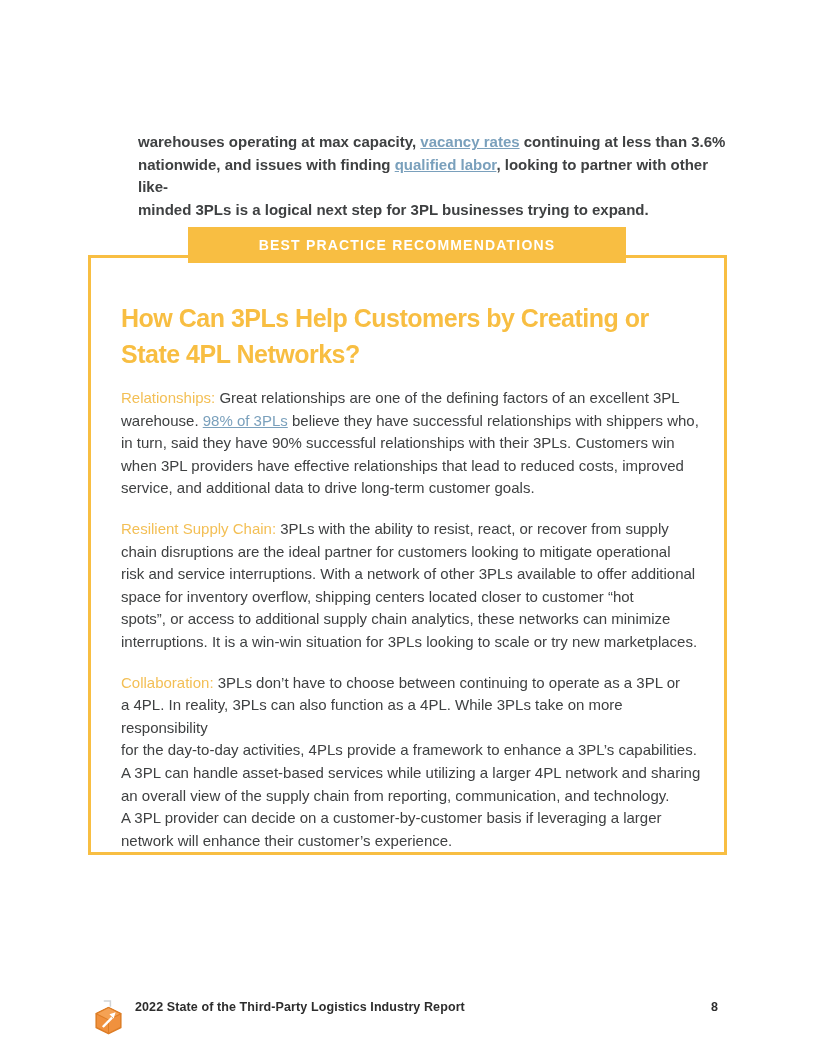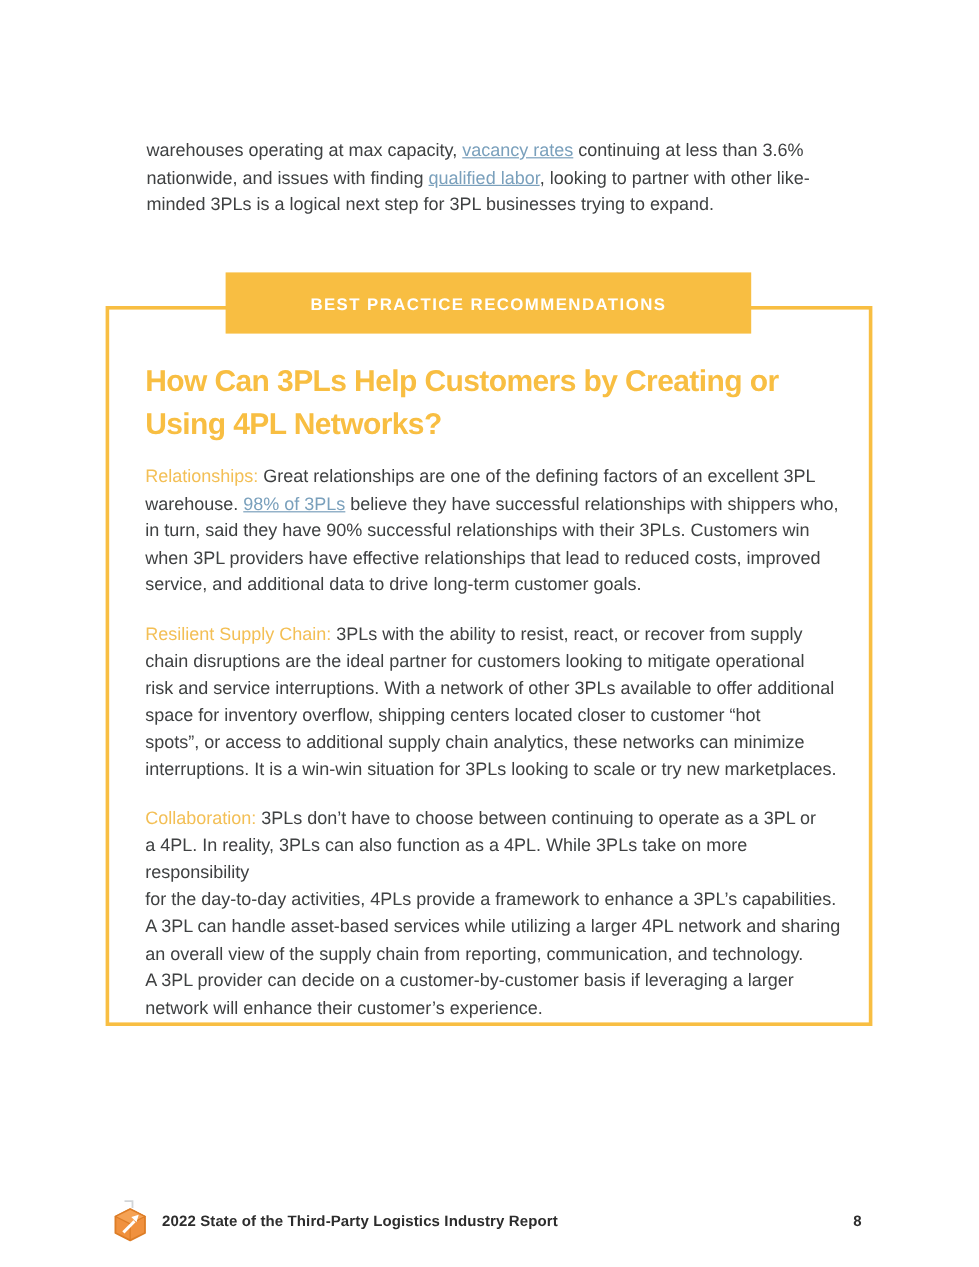--- a/index.html
+++ b/index.html
@@ -14,30 +14,30 @@
   html,body{margin:0;padding:0;background:#ffffff;}
   .page{
     position:relative;
     width:816px;height:1056px;
     background:#ffffff;
     overflow:hidden;
     font-family:"Liberation Sans","DejaVu Sans",sans-serif;
     color:var(--body-text);
   }
   .intro{
-    position:absolute;left:122px;top:115px;width:600px;margin:0;
-    font-size:15px;line-height:22.6px;color:var(--body-text);
+    position:absolute;left:122px;top:115px;width:600px;margin:16px;
+    font-size:15px;line-height:22.6px;color:var(--body-text);font-weight:bold;
   }
   .text-link{
     color:var(--link-blue);
     text-decoration:underline;
     cursor:pointer;
   }
   .banner{
-    position:absolute;left:188px;top:227px;width:438px;height:51px;
+    position:absolute;left:188px;top:227px;width:438px;height:36px;
     background:var(--accent-yellow);
     display:flex;align-items:center;justify-content:center;
     z-index:2;
   }
   .banner-label{
     color:#ffffff;font-size:14px;font-weight:bold;letter-spacing:1.2px;
     white-space:nowrap;
   }
   .callout-box{
     position:absolute;left:88px;top:255px;width:639px;height:600px;
@@ -57,21 +57,21 @@
     margin:15px 0 0 0;
     font-size:15px;line-height:22.6px;color:var(--body-text);
   }
   .para + .para{margin-top:18px;}
   .lead{
     color:var(--lead-yellow);
     font-weight:normal;
   }
   .footer{
     position:absolute;left:92px;top:1000px;width:626px;height:36px;
-    display:flex;align-items:center;
+    display:flex;align-items:flex-start;
   }
   .footer-logo{width:33px;height:36px;flex:none;display:block;}
   .footer-title{
     margin-left:10px;
     font-size:12.5px;font-weight:bold;color:var(--footer-text);
     letter-spacing:0.1px;
   }
   .footer-page{
     margin-left:auto;
     font-size:12.5px;font-weight:bold;color:var(--footer-text);
@@ -82,21 +82,21 @@
 
 <div class="page">
 
   <p class="intro"><span>warehouses operating at max capacity, </span><a class="text-link" href="#">vacancy rates</a><span> continuing at less than 3.6%</span><br><span>nationwide, and issues with finding </span><a class="text-link" href="#">qualified labor</a><span>, looking to partner with other like-</span><br><span>minded 3PLs is a logical next step for 3PL businesses trying to expand.</span></p>
 
   <div class="banner">
     <span class="banner-label">BEST PRACTICE RECOMMENDATIONS</span>
   </div>
 
   <div class="callout-box">
-    <h1 class="heading">How Can 3PLs Help Customers by Creating or Using 4PL Networks?</h1>
+    <h1 class="heading">How Can 3PLs Help Customers by Creating or State 4PL Networks?</h1>
 
     <p class="para">
       <span class="lead">Relationships:</span><span><span> Great relationships are one of the defining factors of an excellent 3PL</span><br><span>warehouse. </span><a class="text-link" href="#">98% of 3PLs</a><span> believe they have successful relationships with shippers who,</span><br><span>in turn, said they have 90% successful relationships with their 3PLs. Customers win</span><br><span>when 3PL providers have effective relationships that lead to reduced costs, improved</span><br><span>service, and additional data to drive long-term customer goals.</span></span>
     </p>
 
     <p class="para">
       <span class="lead">Resilient Supply Chain:</span><span><span> 3PLs with the ability to resist, react, or recover from supply</span><br><span>chain disruptions are the ideal partner for customers looking to mitigate operational</span><br><span>risk and service interruptions. With a network of other 3PLs available to offer additional</span><br><span>space for inventory overflow, shipping centers located closer to customer “hot</span><br><span>spots”, or access to additional supply chain analytics, these networks can minimize</span><br><span>interruptions. It is a win-win situation for 3PLs looking to scale or try new marketplaces.</span></span>
     </p>
 
     <p class="para">

